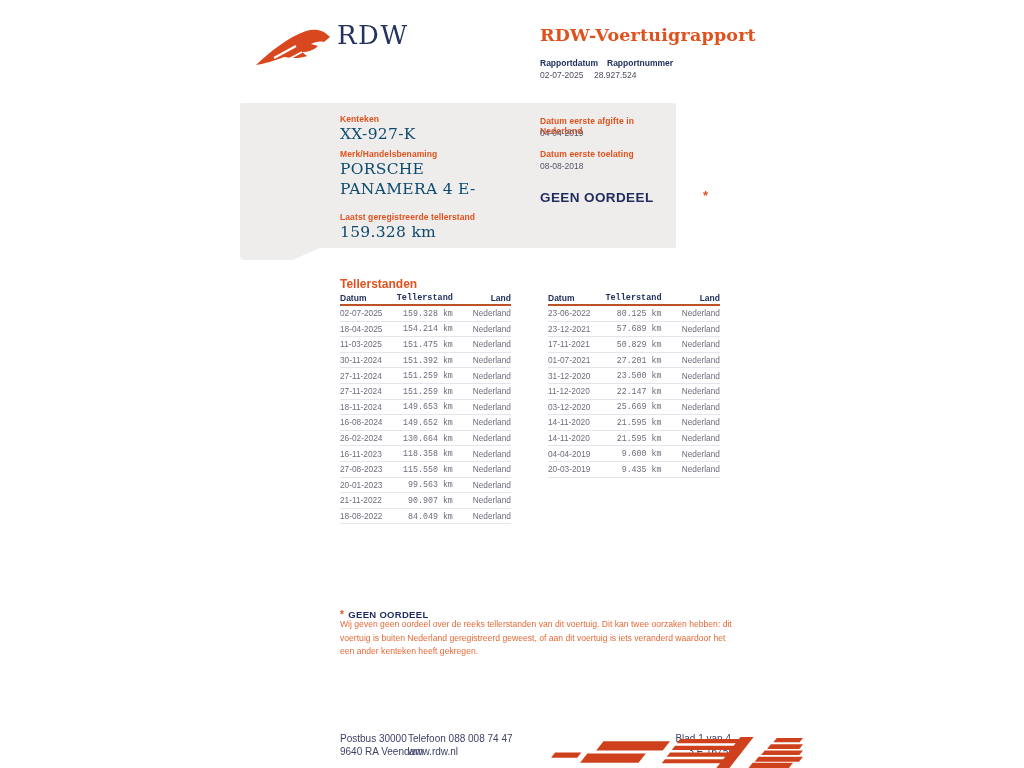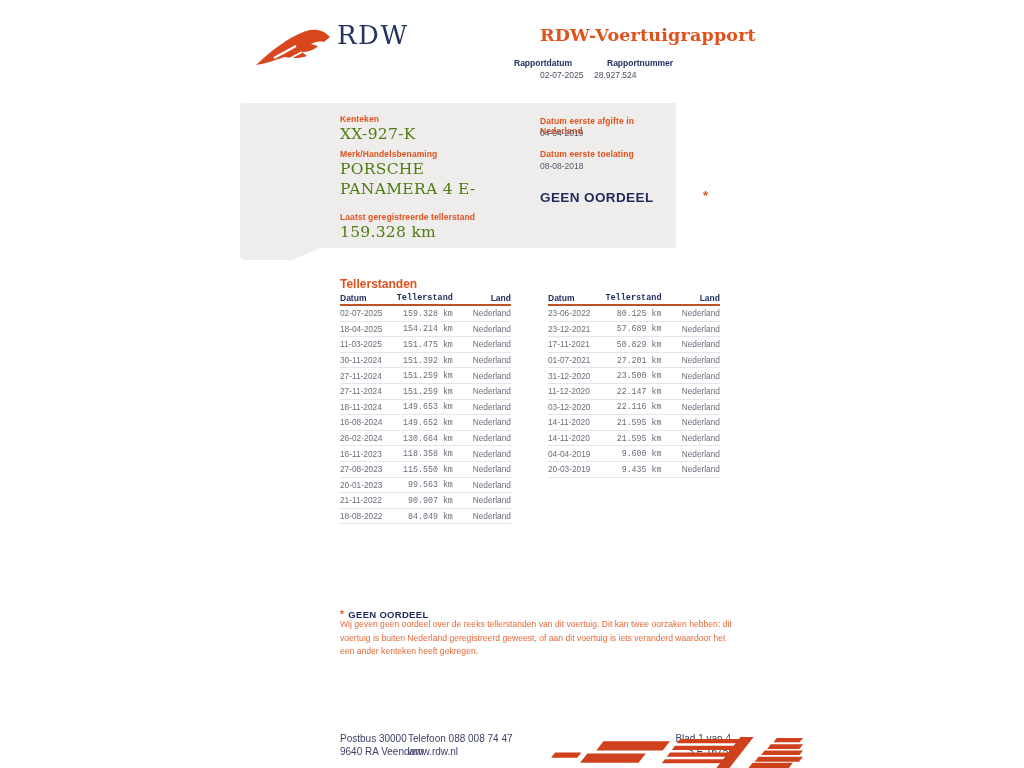--- a/index.html
+++ b/index.html
@@ -15,31 +15,31 @@
   .logo-text{
     left:337px;top:20px;font-family:"DejaVu Serif",serif;
     font-size:26px;color:#24335f;letter-spacing:1.5px;
   }
   .report-title{
     left:540px;top:25px;font-family:"DejaVu Serif",serif;font-weight:bold;
     font-size:17.5px;color:#e0521d;letter-spacing:.2px;
   }
   .meta-label{font-size:8.5px;font-weight:bold;color:#22305e;}
   .meta-value{font-size:8.5px;color:#4d4d60;}
-  .ml1{left:514px;top:58px;} .ml2{left:607px;top:58px;}
+  .ml1{left:540px;top:58px;} .ml2{left:607px;top:58px;}
   .mv1{left:540px;top:70px;} .mv2{left:594px;top:70px;}
 
   
   .panel{left:240px;top:103px;width:436px;height:145px;background:#efecec;border-radius:2px;}
   .panel-tail{
     left:240px;top:247px;width:82px;height:13px;background:#efecec;
     clip-path:polygon(0 0,100% 0,64% 100%,0 100%);border-radius:0 0 0 5px;
   }
   .olabel{font-size:8.5px;font-weight:bold;color:#e0521d;letter-spacing:.1px;}
-  .slab{font-family:"DejaVu Serif",serif;font-size:15.5px;color:#4d7c0f;letter-spacing:.3px;}
+  .slab{font-family:"DejaVu Serif",serif;font-size:15.5px;color:#0c4a6e;letter-spacing:.3px;}
   .small-val{font-size:8.5px;color:#55566a;}
   .oordeel{font-size:13.5px;font-weight:bold;color:#1f2b5c;letter-spacing:.4px;}
   .panel-star{font-size:13px;font-weight:bold;color:#e0521d;}
 
   
   .section-title{left:340px;top:277px;font-size:12px;font-weight:bold;color:#e0521d;}
   .otable{position:absolute;top:290px;}
   .t-left{left:340px;width:171px;}
   .t-right{left:548px;width:172px;}
   .thead{
@@ -223,21 +223,21 @@
         <span class="c1">23.500 km</span>
         <span class="c2">Nederland</span>
       </div>
       <div class="trow">
         <span class="c0">11-12-2020</span>
         <span class="c1">22.147 km</span>
         <span class="c2">Nederland</span>
       </div>
       <div class="trow">
         <span class="c0">03-12-2020</span>
-        <span class="c1">22.116 km</span>
+        <span class="c1">25.669 km</span>
         <span class="c2">Nederland</span>
       </div>
       <div class="trow">
         <span class="c0">14-11-2020</span>
         <span class="c1">21.595 km</span>
         <span class="c2">Nederland</span>
       </div>
       <div class="trow">
         <span class="c0">14-11-2020</span>
         <span class="c1">21.595 km</span>

